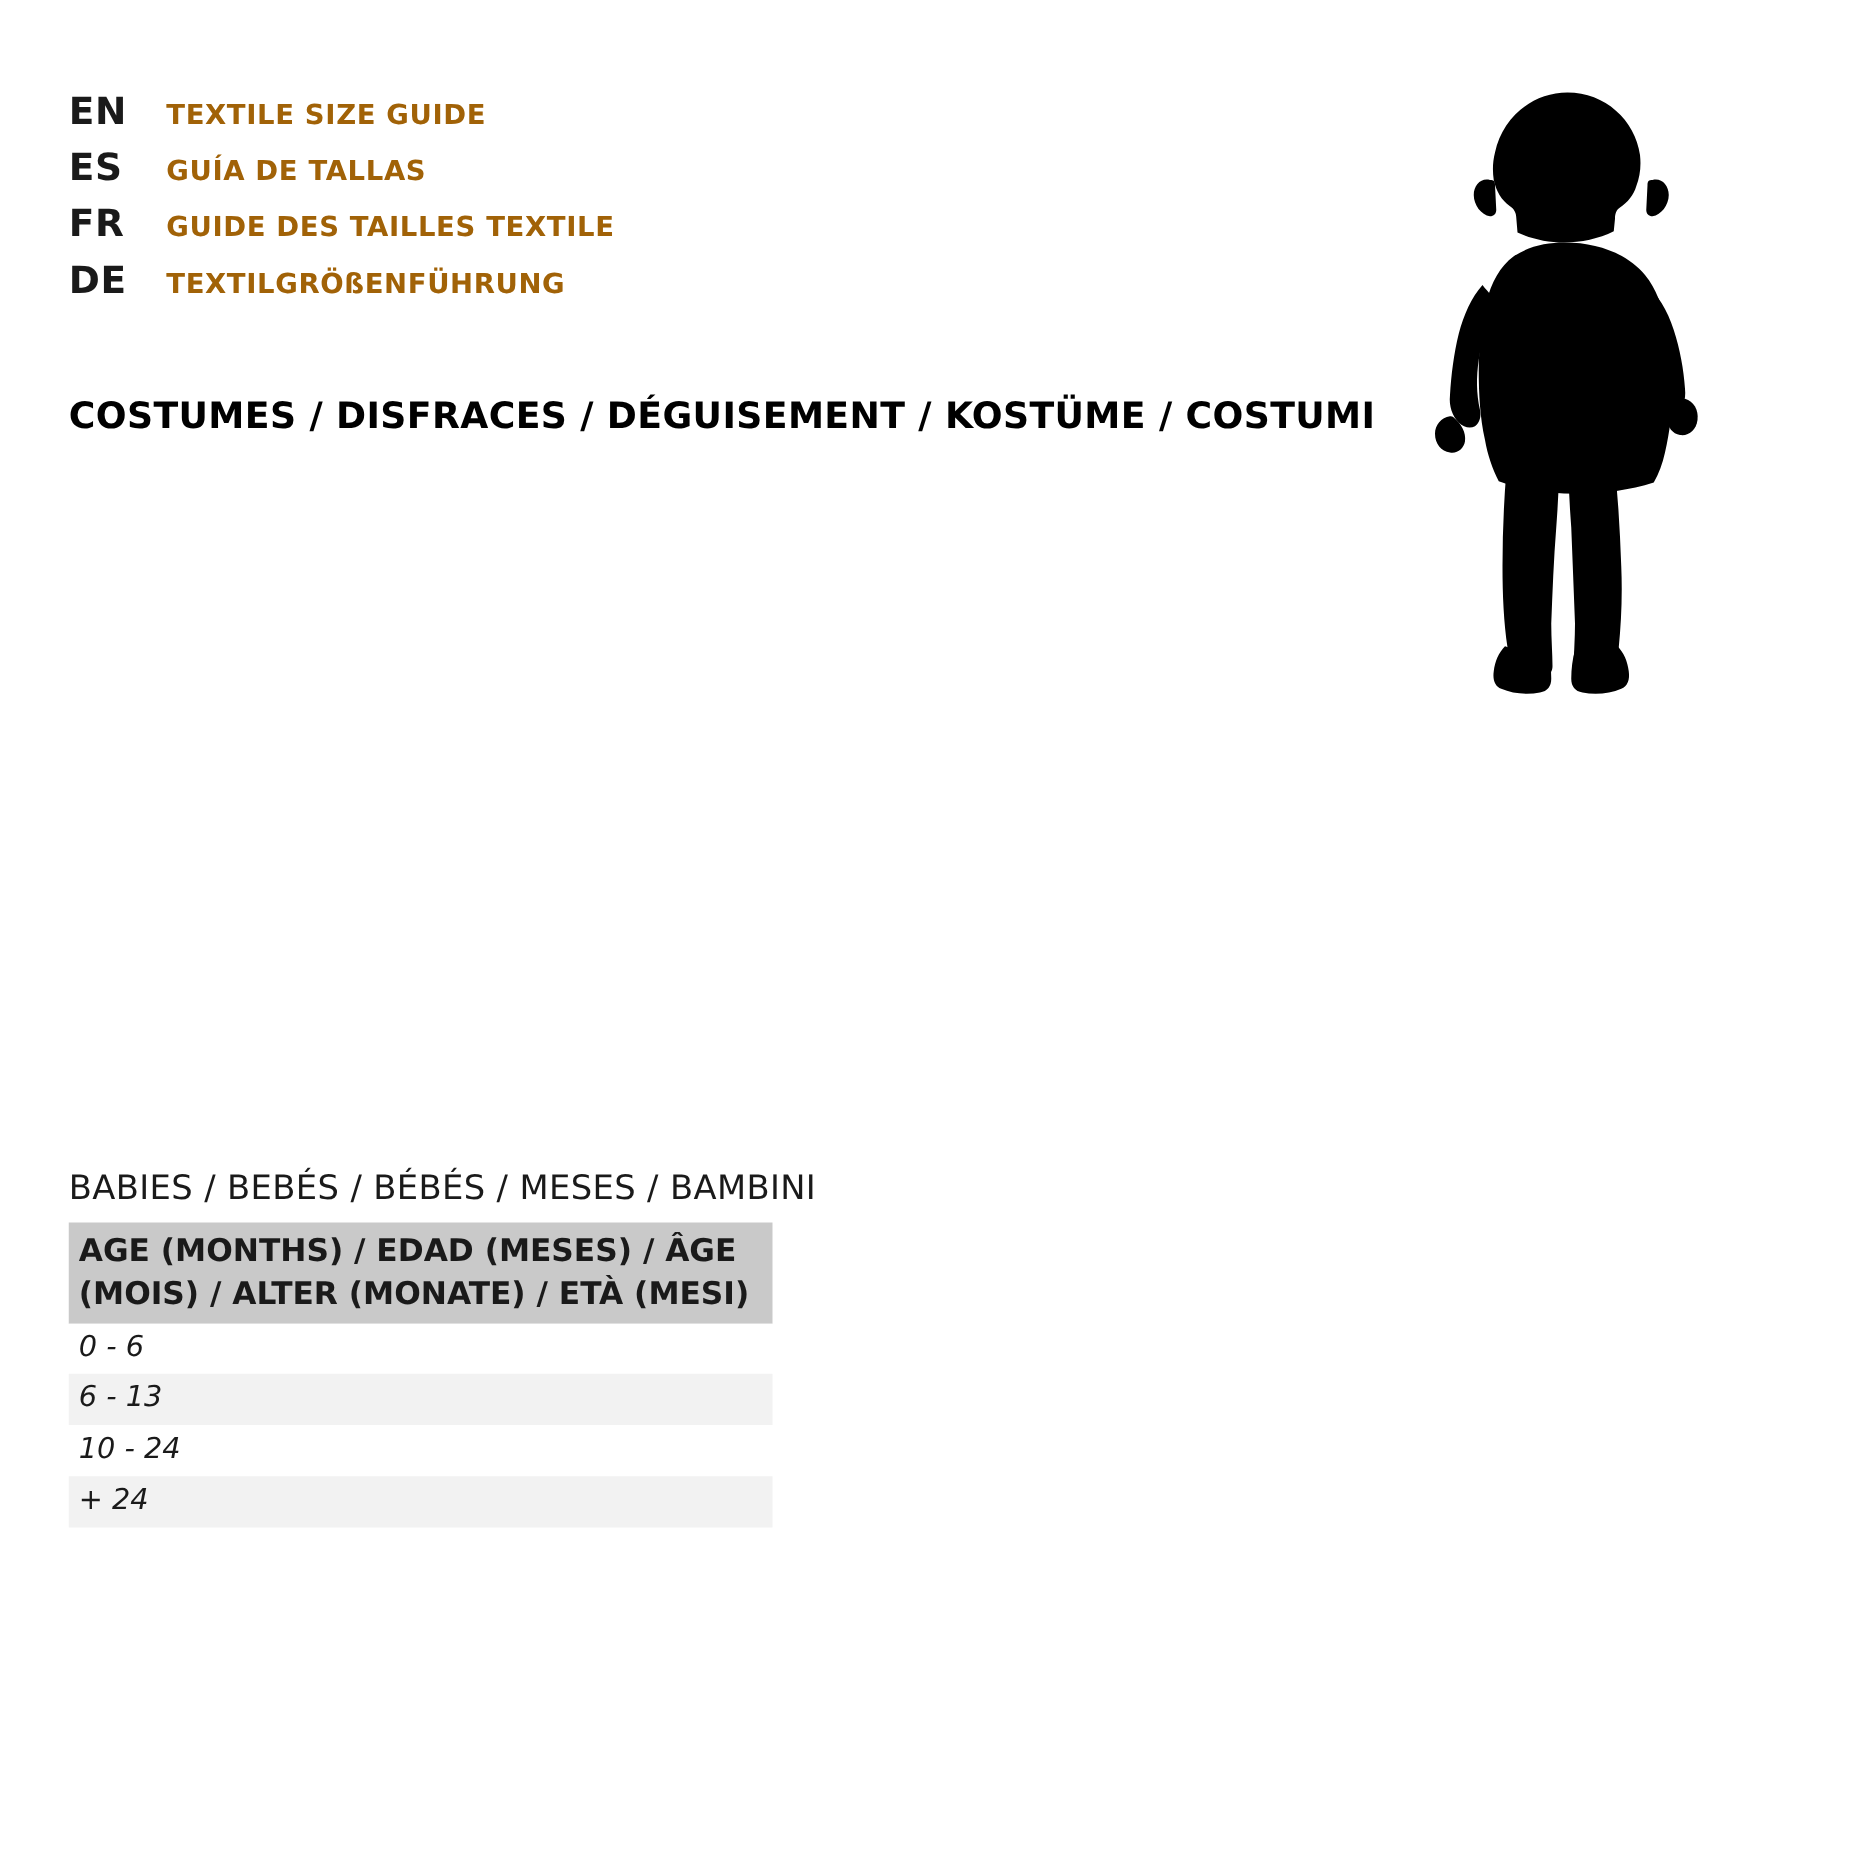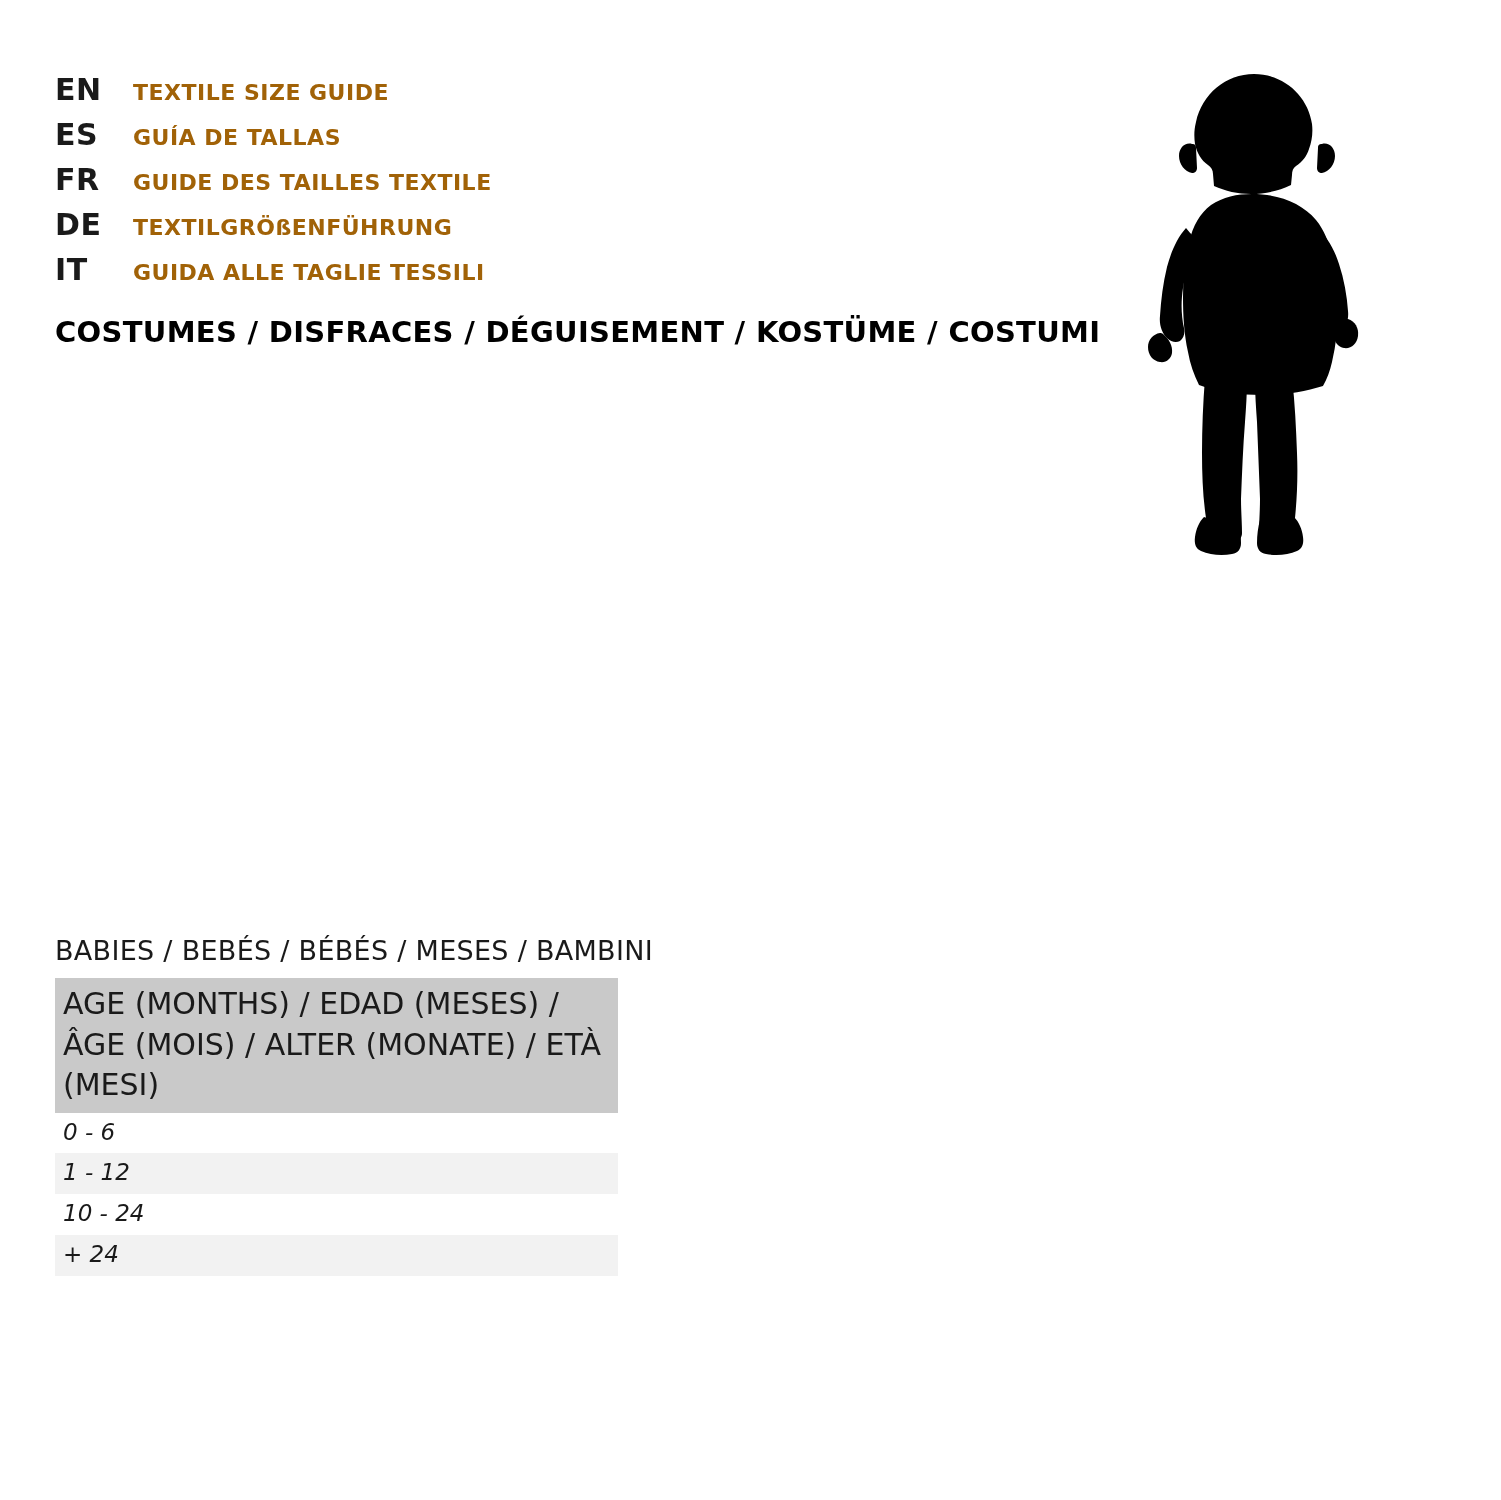--- a/index.html
+++ b/index.html
@@ -83,22 +83,22 @@
     white-space: nowrap;
   }
   table.size-table {
     border-collapse: collapse;
     width: 563px;
     table-layout: fixed;
   }
   table.size-table th {
     background: #c9c9c9;
     text-align: left;
-    font-weight: normal;
-    font-size: 30px;
+    font-weight: bold;
+    font-size: 25px;
     line-height: 1.35;
     color: #1a1a1a;
     padding: 6px 8px 7px 8px;
   }
   table.size-table td {
     font-size: 23px;
     color: #1a1a1a;
     padding: 5px 8px 6px 8px;
     line-height: 1.3;
     font-style: italic;
@@ -122,24 +122,20 @@
     <span class="lang-code">ES</span>
     <span class="lang-text">GUÍA DE TALLAS</span>
   </div>
   <div class="lang-row">
     <span class="lang-code">FR</span>
     <span class="lang-text">GUIDE DES TAILLES TEXTILE</span>
   </div>
   <div class="lang-row">
     <span class="lang-code">DE</span>
     <span class="lang-text">TEXTILGRÖßENFÜHRUNG</span>
-  </div>
-  <div class="lang-row">
-    <span class="lang-code">IT</span>
-    <span class="lang-text">GUIDA ALLE TAGLIE TESSILI</span>
   </div>
 </div>
 
 <div class="category-line">COSTUMES / DISFRACES / DÉGUISEMENT / KOSTÜME / COSTUMI</div>
 
 <div class="figure-wrap">
   <svg viewBox="0 0 280 500" xmlns="http://www.w3.org/2000/svg" aria-hidden="true">
     <g fill="#000000">
 
       <path d="M96 62c6-28 30-48 58-48 30 0 54 22 58 50 1 9 0 17-3 25-2 7-7 13-13 17-3 2-4 5-4 9l-1 10c-12 6-26 9-40 9-13 0-26-3-37-8l-1-12c0-4-2-7-5-9-7-5-11-12-13-21-1-7-1-14 1-22z"></path>
@@ -175,21 +171,21 @@
     <thead>
       <tr>
         <th>AGE (MONTHS) / EDAD (MESES) / ÂGE (MOIS) / ALTER (MONATE) / ETÀ (MESI)</th>
       </tr>
     </thead>
     <tbody>
       <tr class="row-odd">
         <td>0 - 6</td>
       </tr>
       <tr class="row-even">
-        <td>1 - 12</td>
+        <td>6 - 13</td>
       </tr>
       <tr class="row-odd">
         <td>10 - 24</td>
       </tr>
       <tr class="row-even">
         <td>+ 24</td>
       </tr>
     </tbody>
   </table>
 </div>

